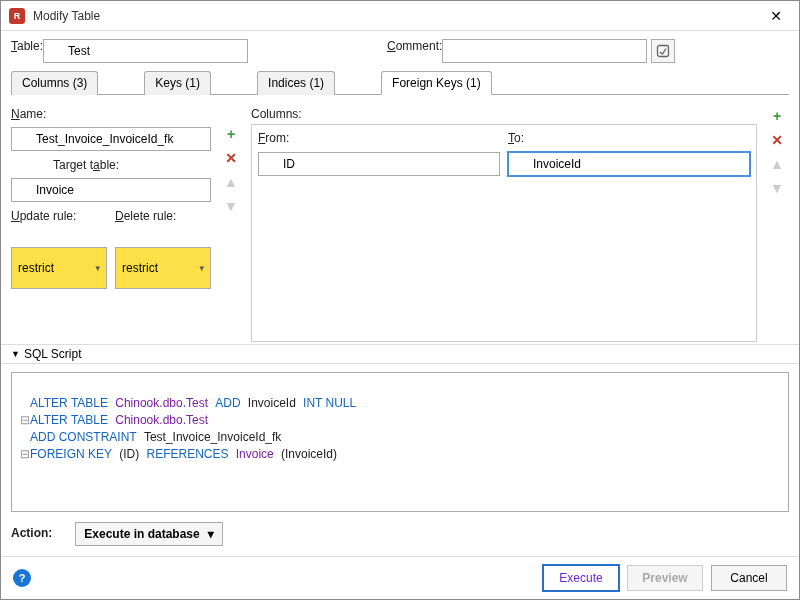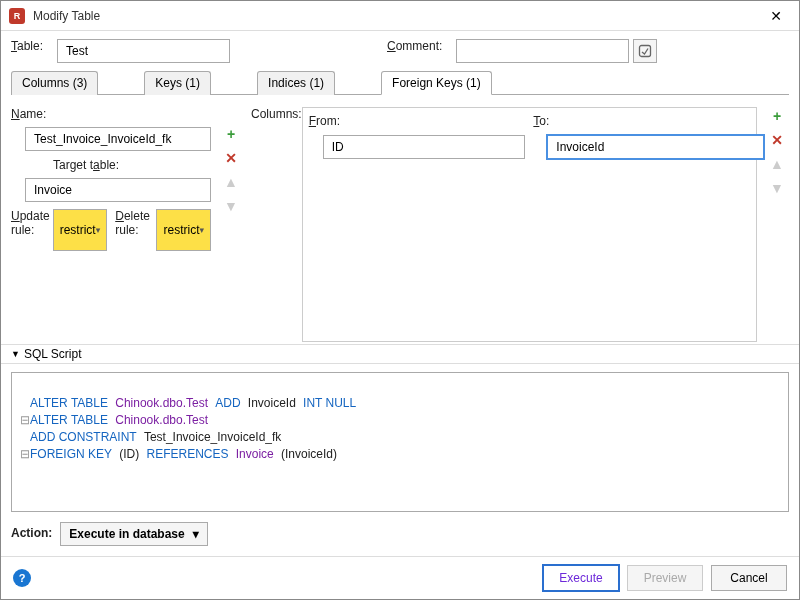--- a/index.html
+++ b/index.html
@@ -10,69 +10,69 @@
 .titlebar .title { flex: 1; color: #333; }
 .titlebar .close { width: 30px; height: 30px; display: flex; align-items: center; justify-content: center; font-size: 14px; cursor: pointer; }
 
 .main { flex: 1; display: flex; flex-direction: column; padding: 8px 10px 0 10px; overflow: hidden; }
 
 .top-row { display: flex; gap: 8px; margin-bottom: 8px; }
 .top-col { display: flex; flex-direction: row; flex: 1; }
 .top-col.table-col { flex: 0 0 368px; }
 .label { color: #222; margin-bottom: 3px; }
 .label .ul { text-decoration: underline; }
-.input { border: 1px solid #aaa; padding: 3px 8px; height: 24px; background: #fff; outline: none; margin-left: 14px; }
+.input { border: 1px solid #aaa; padding: 3px 24px; height: 24px; background: #fff; outline: none; }
 .comment-wrap { display: flex; gap: 4px; }
 .comment-wrap .input { flex: 1; }
 .btn-sq { width: 24px; height: 24px; border: 1px solid #aaa; background: #f5f5f5; display: flex; align-items: center; justify-content: center; cursor: pointer; color:#555; }
 
 .tabs { display: flex; border-bottom: 1px solid #aaa; margin-bottom: 12px; gap: 44px; }
 .tab { padding: 4px 10px; border: 1px solid #aaa; border-bottom: none; background: #f1f1f1; margin-right: 2px; cursor: pointer; margin-bottom: -1px; border-top-left-radius:3px; border-top-right-radius:3px;}
 .tab.active { background: #fff; border-bottom: 1px solid #fff; }
 
 .fk-area { display: flex; gap: 8px; min-height: 235px; }
 .fk-left { width: 200px; display: flex; flex-direction: column; gap: 3px; }
 .fk-left .row2 { display: flex; gap: 8px; }
-.fk-left .row2 > div { flex: 1; display:flex; gap:3px;justify-content:space-between;}
+.fk-left .row2 > div { flex: 1; display:flex; flex-direction:column; gap:21px;justify-content:space-between;}
 .select { border: 1px solid #aaa; padding: 20px 6px; height: 32px; background: #fde047; display:flex; justify-content:space-between; align-items:center; cursor:pointer;}
 .select .chev { font-size: 9px; color:#555;}
 
 .toolstrip { width: 24px; display: flex; flex-direction: column; gap: 6px; align-items: center; padding-top: 18px;}
 .tool { width: 18px; height: 18px; display: flex; align-items: center; justify-content: center; cursor: pointer; font-size: 14px; font-weight: bold;}
 .tool.add { color: #3a9c3a; }
 .tool.del { color: #c0392b; }
 .tool.up, .tool.down { color: #bbb; }
 .tool.disabled { color: #ccc; cursor: default; }
 
-.fk-mid { flex: 1; display: flex; flex-direction: row; }
+.fk-mid { flex: 1; display: flex; flex-direction: column; }
 .cols-grid { flex: 1; border: 1px solid #ccc; background: #fff; padding: 6px; display: flex; gap: 8px; }
 .cols-grid > div { flex: 1; display: flex; flex-direction: column; gap: 4px;}
 .cols-grid .input.active { border: 1px solid #4a90e2; box-shadow: 0 0 0 1px #4a90e2; }
 
 .fk-right { width: 24px; display:flex; flex-direction:column; gap:6px; align-items:center;}
 
 .sql-header { display: flex; align-items: center; gap: 4px; padding: 2px 0; border-top: 1px solid #ddd; border-bottom: 1px solid #ddd; margin: 0 -10px; padding-left: 10px;}
 .sql-header .tri { font-size: 9px; }
 
 .sql-body { border: 1px solid #aaa; padding: 22px 8px; font-family: "Consolas", monospace; font-size: 12px; min-height: 140px; margin-top: 8px; white-space: pre; line-height: 17px; overflow:auto;}
 .kw { color: #1565c0; }
 .idn { color: #7b1fa2; }
 .typ { color: #1565c0; }
 .txt { color: #222; }
 .fold { color:#999; display:inline-block; width:10px; text-align:center; user-select:none;}
 
 .action-row { display: flex; align-items: center; gap: 8px; padding: 10px 0; font-weight: bold; }
-.action-sel { border: 1px solid #aaa; background: #f5f5f5; padding: 3px 8px; height: 24px; display:flex; align-items:center; gap:8px; cursor:pointer;}
+.action-sel { border: 1px solid #aaa; background: #f5f5f5; padding: 3px 8px; height: 24px; display:flex; align-items:center; gap:8px; cursor:pointer;margin-left:15px;}
 
 .footer { border-top: 1px solid #ddd; padding: 8px 12px; display: flex; align-items: center; }
 .help { width: 18px; height: 18px; border-radius: 50%; background: #1976d2; color: #fff; display: flex; align-items: center; justify-content: center; font-weight: bold; cursor: pointer; font-size:11px;}
 .btns { margin-left: auto; display: flex; gap: 8px; }
 .btn { min-width: 76px; height: 26px; border: 1px solid #aaa; background: #f5f5f5; display: flex; align-items: center; justify-content: center; cursor: pointer; }
 .btn.primary { border: 1px solid #2a6fcf; box-shadow: 0 0 0 1px #2a6fcf; background: #fff; color: #6d28d9; }
-.btn.disabled { color: #aaa; background: #f5f5f5; cursor: default; border-color:#ccc;}
+.btn.disabled { color: #aaa; background: #f5f5f5; cursor: default; border-color:#ccc;font-weight:bold;}
 </style>
 </head>
 <body>
 
 <div class="titlebar">
   <div class="app-icon">R</div>
   <div class="title">Modify Table</div>
   <div class="close">✕</div>
 </div>
 

